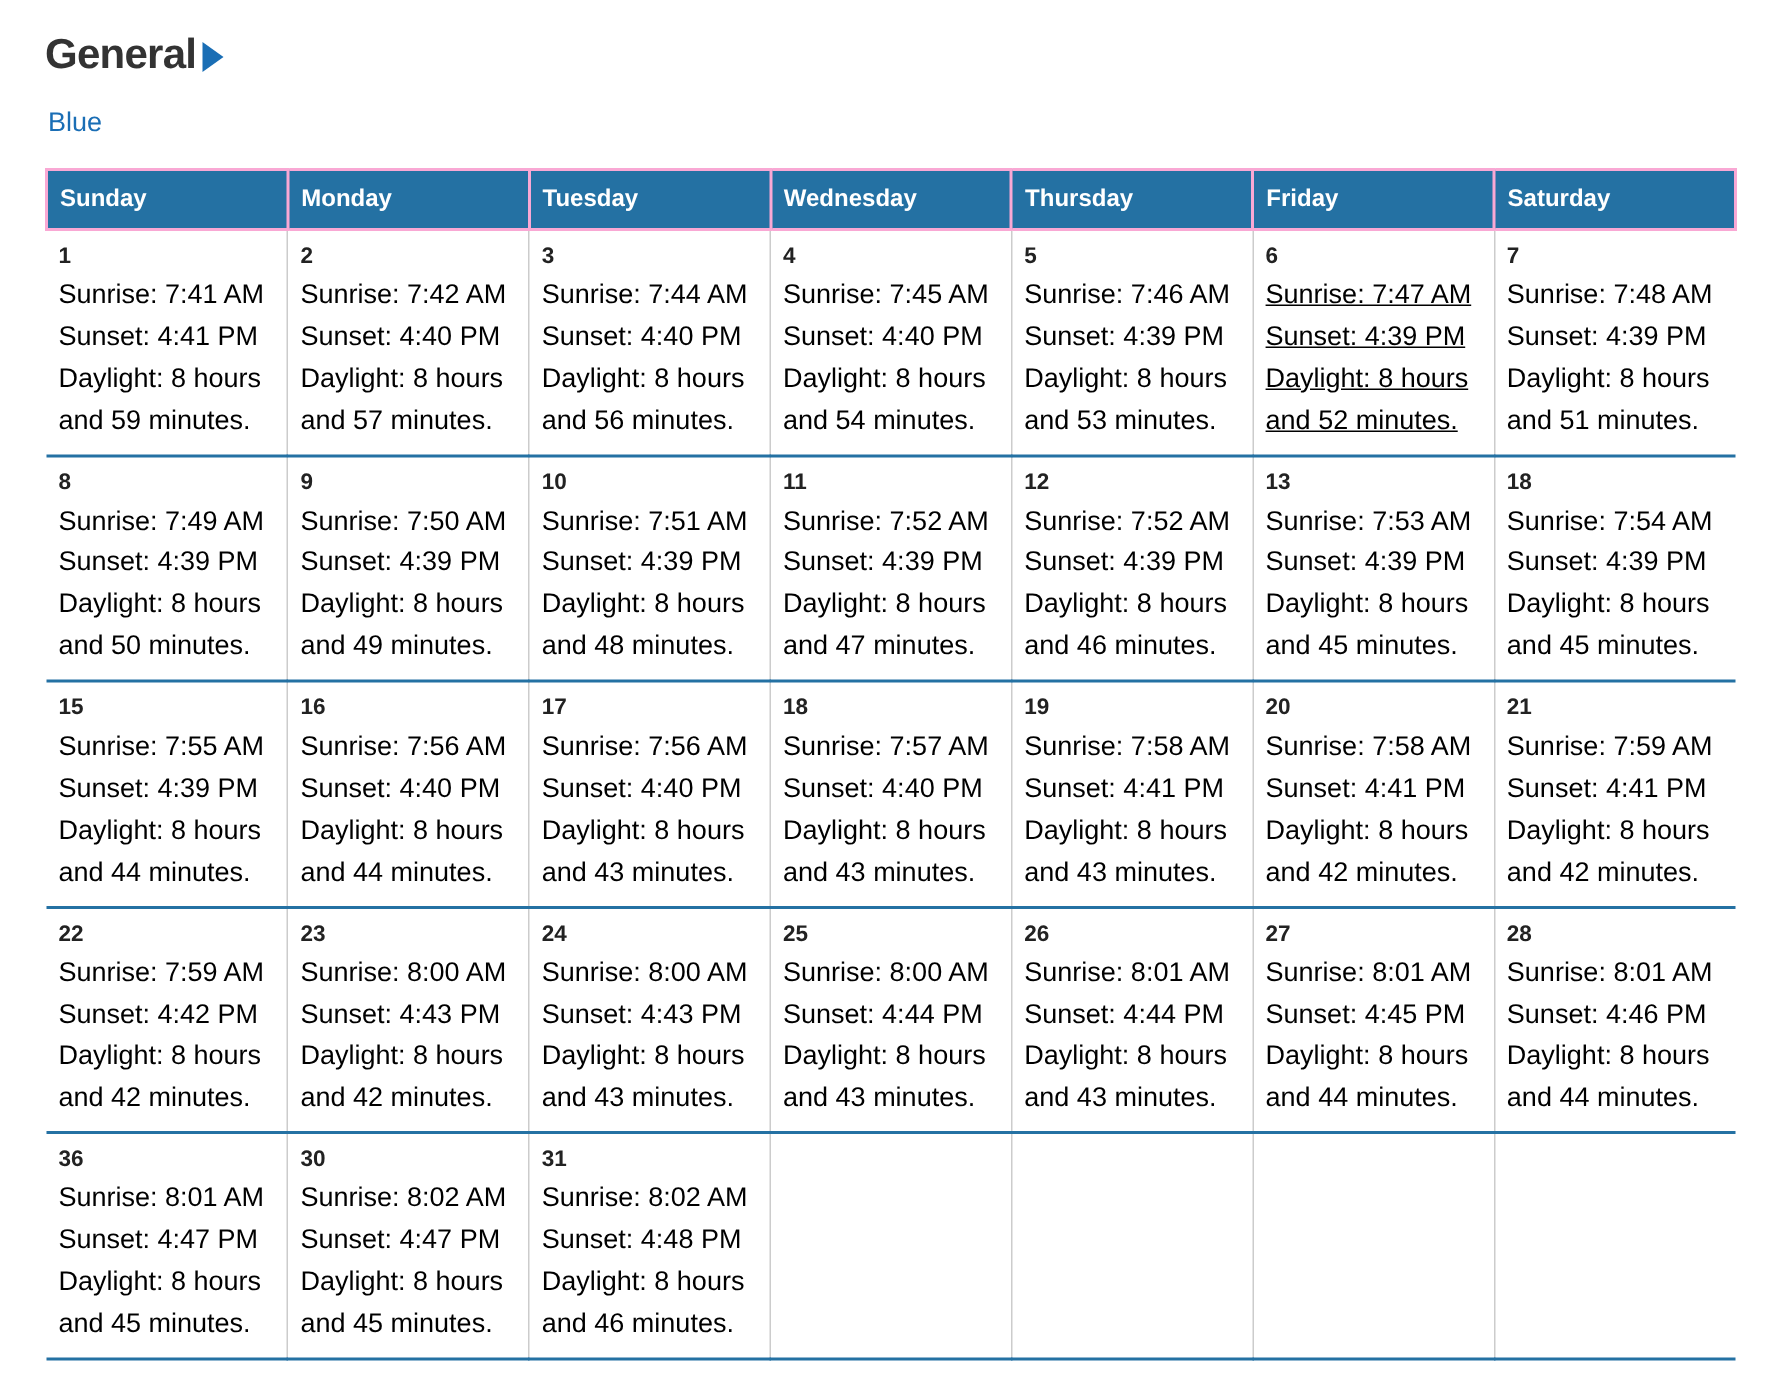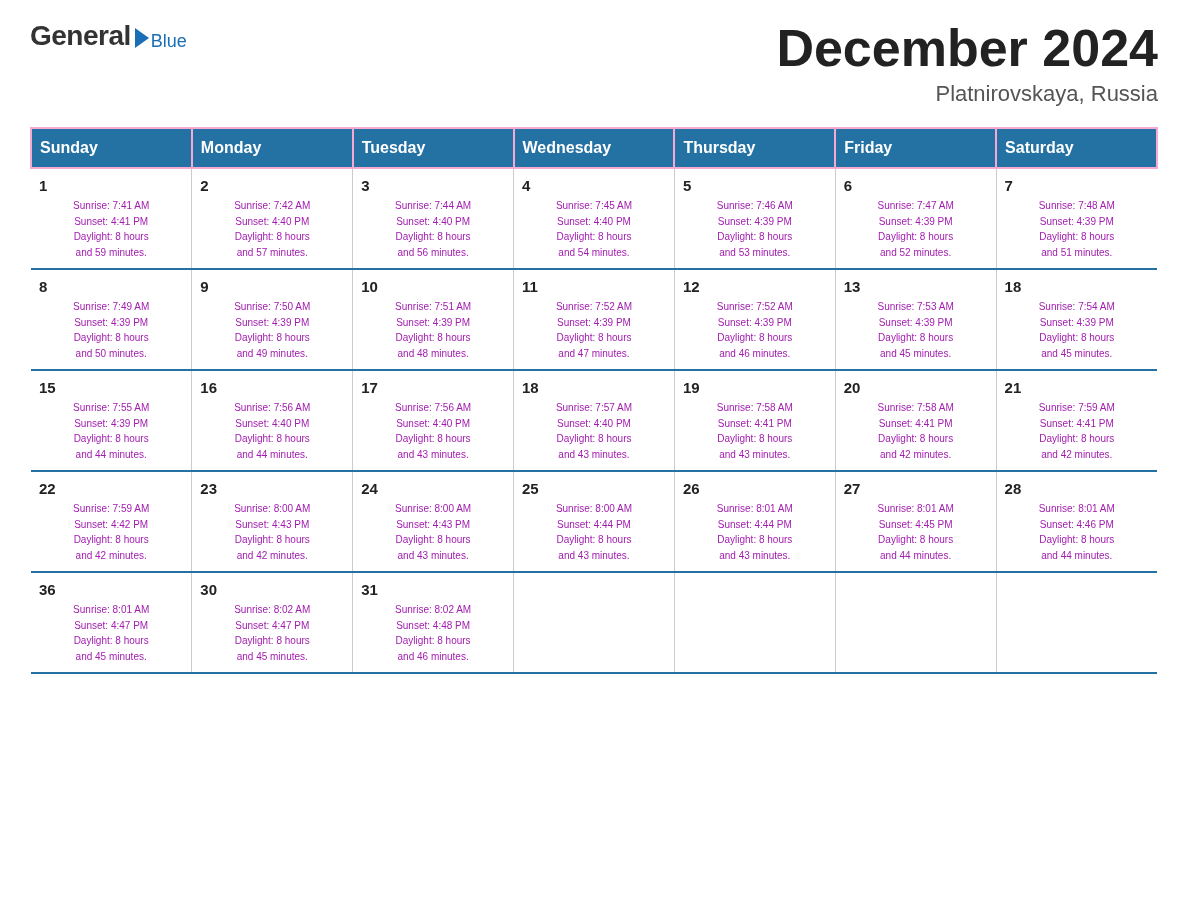--- a/index.html
+++ b/index.html
@@ -11,21 +11,23 @@
       min-height: 918px;
     }
     .header {
       display: flex;
       justify-content: space-between;
       align-items: flex-start;
       margin-bottom: 20px;
     }
     .logo {
       display: flex;
-      align-items: flex-end;
+      flex-direction: column;
+      align-items: flex-start;
+      gap: 19px;
     }
     .logo-top {
       display: flex;
       align-items: center;
     }
     .logo-general {
       font-size: 28px;
       font-weight: bold;
       color: #333;
       letter-spacing: -0.5px;
@@ -92,43 +94,38 @@
     tbody tr:last-child {
       border-bottom: 2px solid #2471a3;
     }
     .day-number {
       font-size: 15px;
       font-weight: bold;
       display: block;
       margin-bottom: 4px;
     }
     .day-info {
-      font-size: 10px;
+      font-size: 18px;
       line-height: 1.55;
-      color: #a21caf;
-      text-align: center;
+      color: #000000;
     }
     .empty-cell {
       background: #fff;
     }
   </style>
 </head>
 <body>
 
 <div class="header">
   <div class="logo">
     <div class="logo-top">
       <span class="logo-general">General</span>
       <div class="logo-arrow"></div>
     </div>
     <div class="logo-bottom">Blue</div>
-  </div>
-  <div class="title-section">
-    <div class="month-title">December 2024</div>
-    <div class="location">Platnirovskaya, Russia</div>
   </div>
 </div>
 
 <table>
   <thead>
     <tr>
     <th>Sunday</th>
         <th>Monday</th>
         <th>Tuesday</th>
         <th>Wednesday</th>
@@ -169,21 +166,21 @@
         </td>
         <td>
           <span class="day-number">5</span>
           <div class="day-info" style="white-space: pre-line;">Sunrise: 7:46 AM
 Sunset: 4:39 PM
 Daylight: 8 hours
 and 53 minutes.</div>
         </td>
         <td>
           <span class="day-number">6</span>
-          <div class="day-info" style="white-space: pre-line;">Sunrise: 7:47 AM
+          <div class="day-info" style="white-space: pre-line; text-decoration: underline;">Sunrise: 7:47 AM
 Sunset: 4:39 PM
 Daylight: 8 hours
 and 52 minutes.</div>
         </td>
         <td>
           <span class="day-number">7</span>
           <div class="day-info" style="white-space: pre-line;">Sunrise: 7:48 AM
 Sunset: 4:39 PM
 Daylight: 8 hours
 and 51 minutes.</div>

